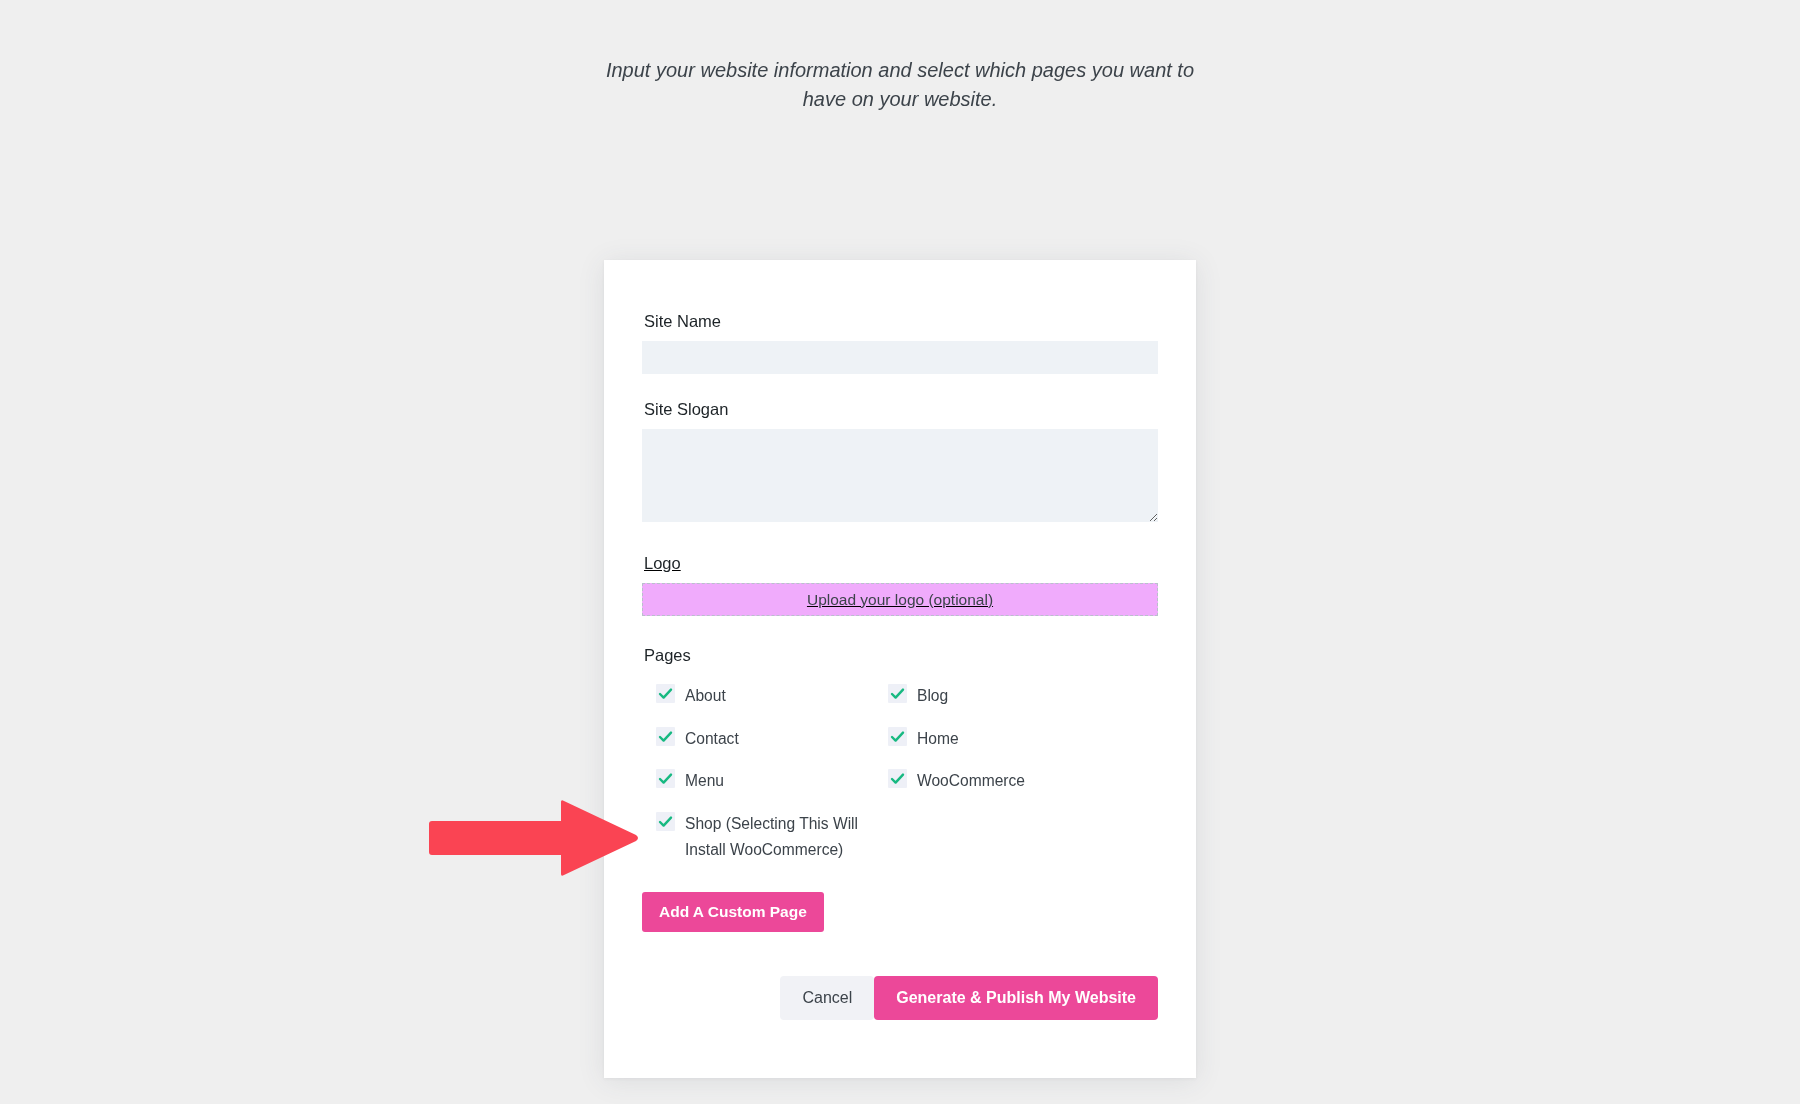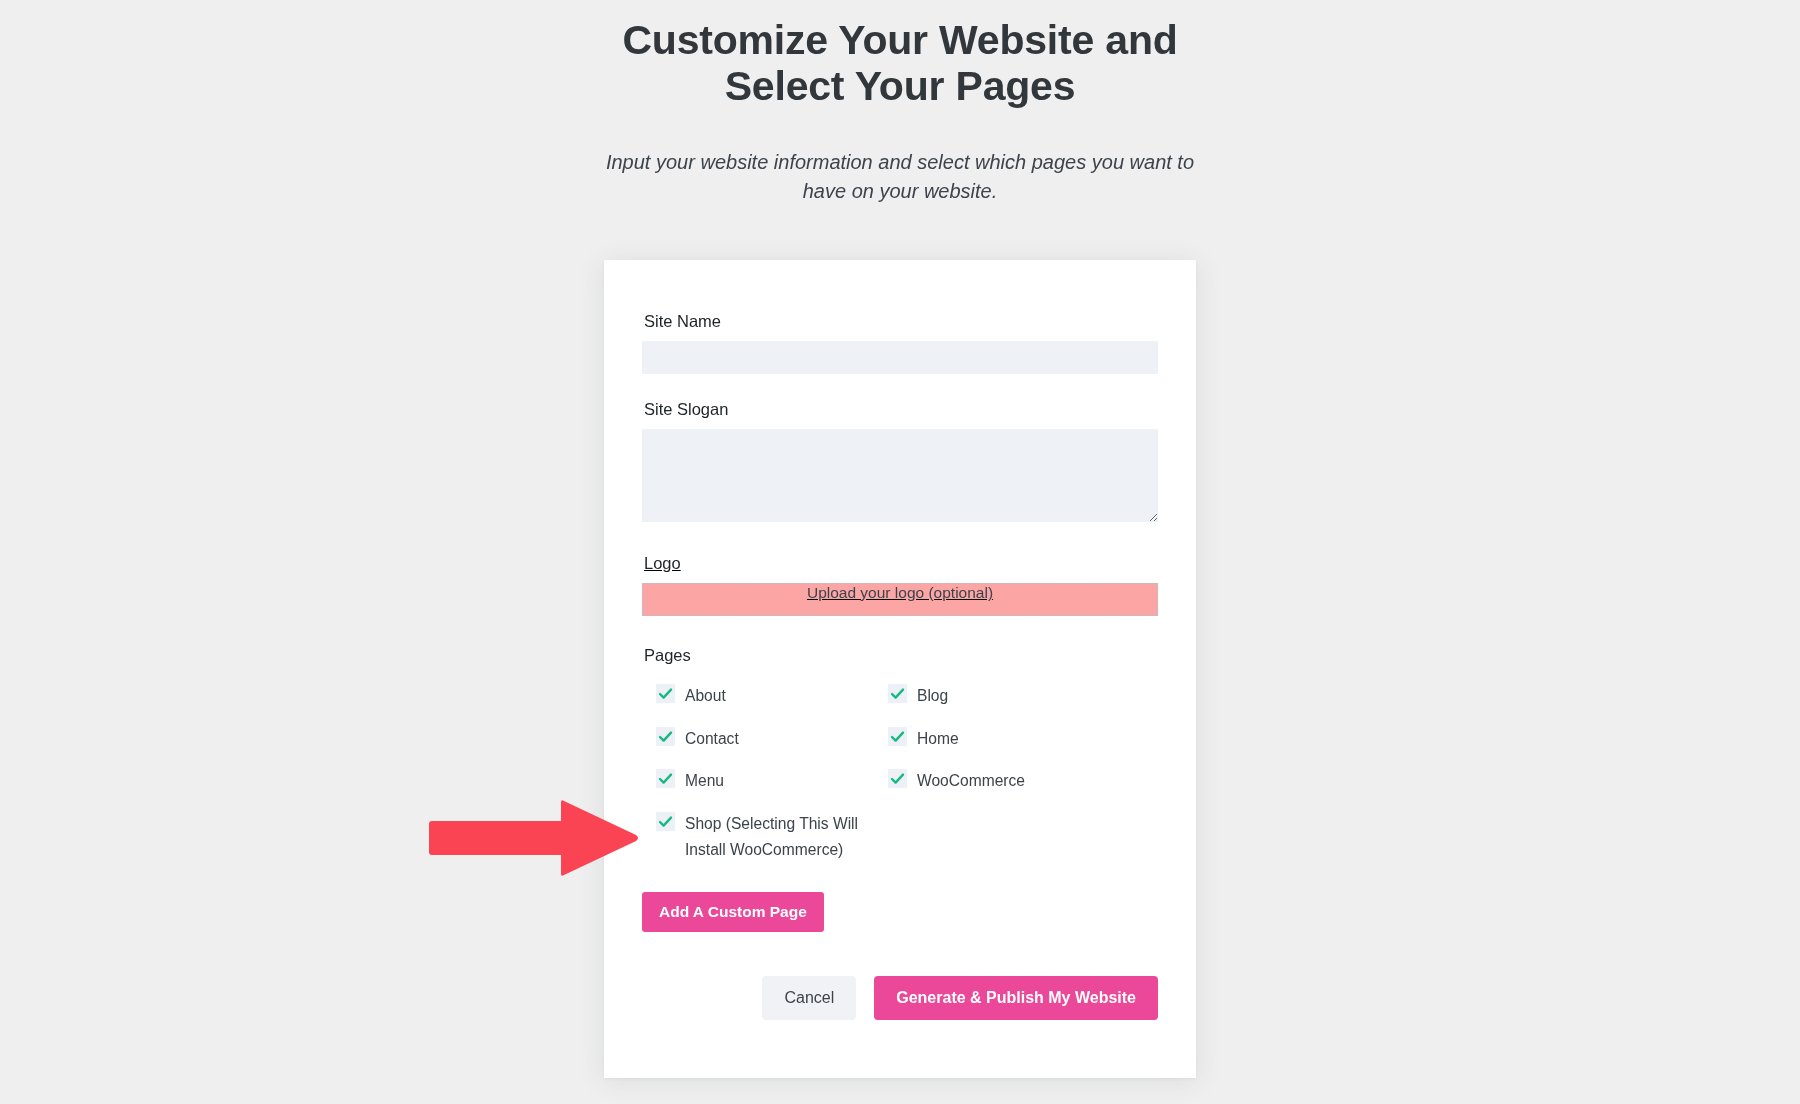--- a/index.html
+++ b/index.html
@@ -96,22 +96,23 @@
     font-family: "Liberation Sans", sans-serif;
     font-size: 15px;
     color: #1d2327;
     padding: 6px 10px;
   }
 
   .logo-block { margin-top: 32px; margin-bottom: 30px; text-decoration: underline; }
   .upload-box {
     height: 33px;
     border: 1px dashed #b9c0cc;
-    background: #fca5a5;
+    background: #f0abfc;
     display: flex;
+    align-items: center;
     justify-content: center;
     font-size: 15.5px;
     color: #3c434a;
     cursor: pointer;
     box-sizing: border-box;
   }
 
   
   .pages-block { margin-top: 30px; }
   .pages-label {
@@ -171,21 +172,20 @@
     border: none;
     border-radius: 3px;
     padding: 11px 17px;
     cursor: pointer;
   }
 
   .actions {
     margin-top: 44px;
     display: flex;
     justify-content: flex-end;
-    gap: 18px;
   }
   .cancel-btn {
     background: #f1f2f6;
     color: #3c434a;
     font-size: 16px;
     font-family: "Liberation Sans", sans-serif;
     border: none;
     border-radius: 4px;
     padding: 12px 22px;
     cursor: pointer;
@@ -211,21 +211,20 @@
     height: 80px;
     pointer-events: none;
   }
 </style>
 </head>
 <body>
 
 <div class="page">
 
   <div class="heading-wrap">
-    <h1 class="page-title">Customize Your Website and Select Your Pages</h1>
     <p class="page-subtitle">Input your website information and select which pages you want to have on your website.</p>
   </div>
 
   <div class="card-outer">
     <div class="card-inner">
 
       <div class="field-block">
         <label class="field-label">Site Name</label>
         <input class="text-input" type="text" placeholder="" style="">
       </div>

